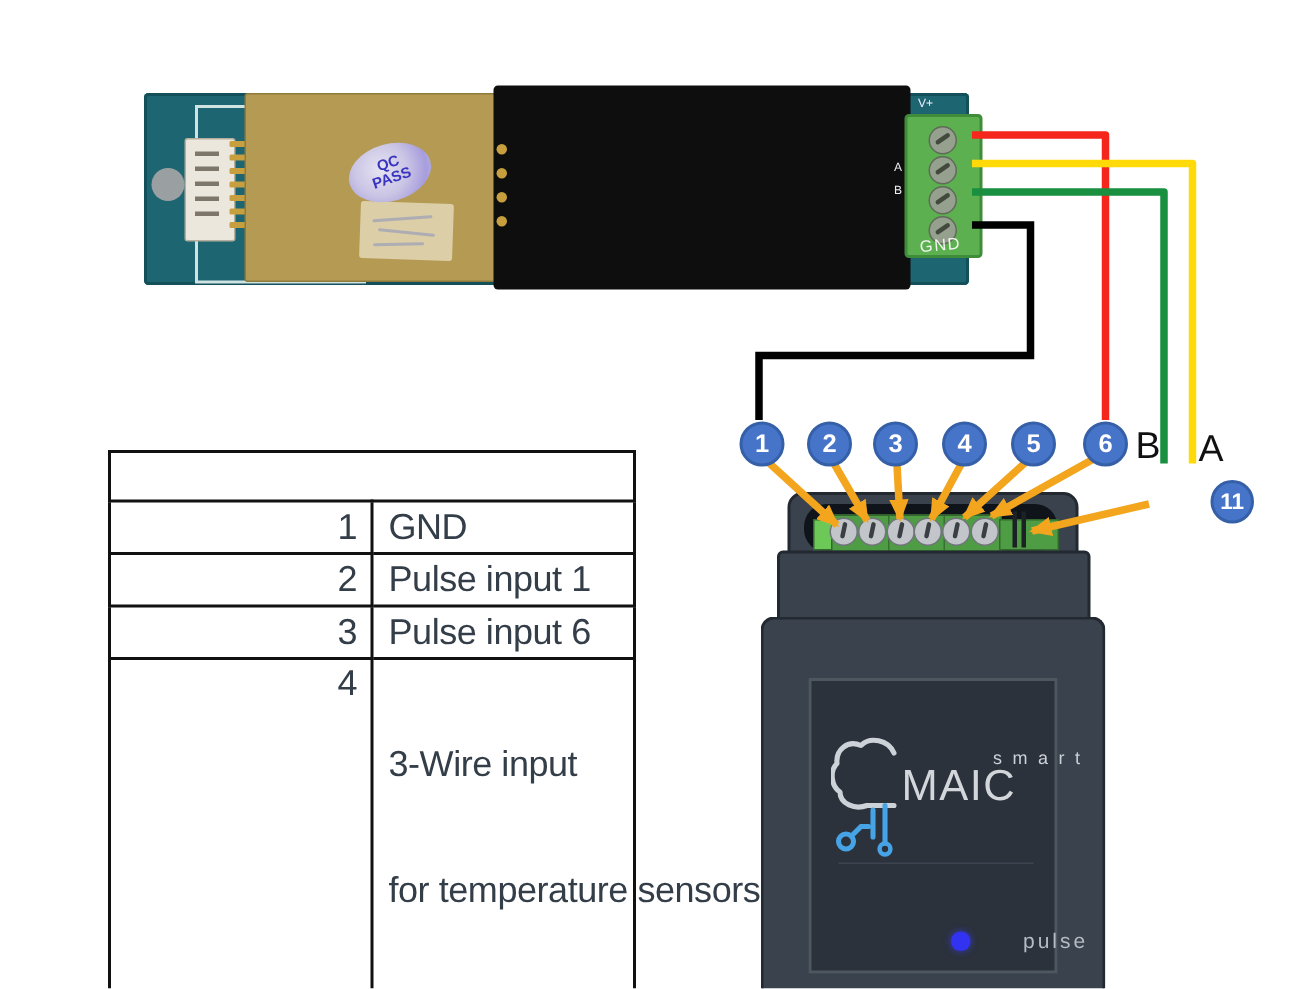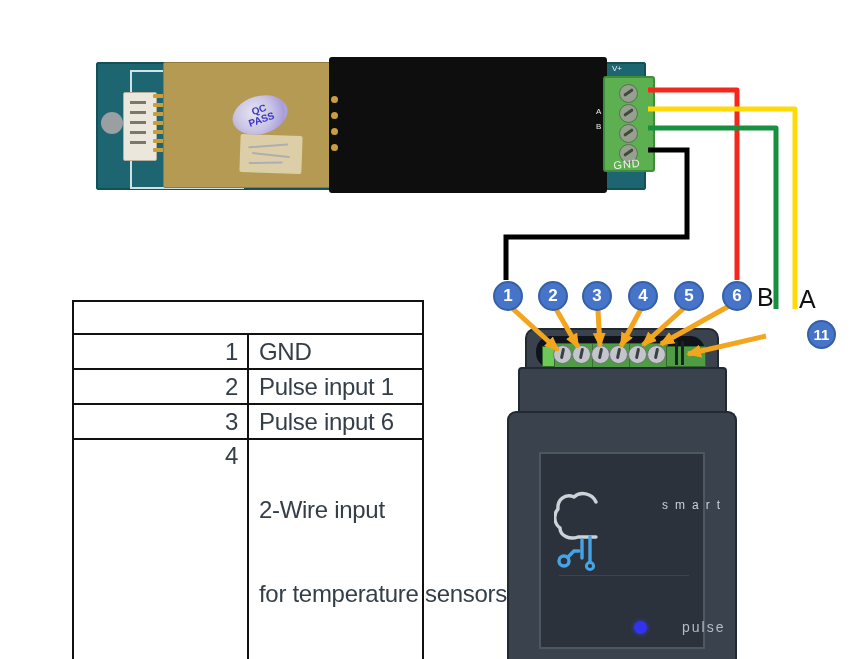--- a/index.html
+++ b/index.html
@@ -142,20 +142,21 @@
   <div class="abs rsblock"></div>
   <div class="rslot" style="left:675px"></div>
   <div class="rslot" style="left:681px"></div>
   <div class="abs dev-step"></div>
   <div class="abs dev-body">
     <div class="panel abs" style="left:30px;top:39px">
       <svg width="50" height="52" style="position:absolute;left:13px;top:36px" viewBox="0 0 50 52">
         <path d="M42,12 C38,3 26,1 20,7 C11,3 3,10 4,19 C-1,24 0,34 6,38 C6,46 16,50 24,47 L42,47" fill="none" stroke="#cdd2d8" stroke-width="3.4" stroke-linecap="round" stroke-linejoin="round"></path>
       </svg>
       <div class="brand-small">smart</div>
+      <div class="brand-large">MAIC</div>
       <div class="logo-underline"></div>
       <svg width="44" height="42" style="position:absolute;left:14px;top:78px" viewBox="0 0 44 42">
         <circle cx="9" cy="29" r="5" fill="none" stroke="#46a4e6" stroke-width="3.4"></circle>
         <path d="M12.5,25.5 L19,19 L24,19" fill="none" stroke="#46a4e6" stroke-width="3.4" stroke-linecap="round"></path>
         <line x1="27" y1="8" x2="27" y2="26" stroke="#46a4e6" stroke-width="3.4" stroke-linecap="round"></line>
         <line x1="35" y1="5" x2="35" y2="30" stroke="#46a4e6" stroke-width="3.4" stroke-linecap="round"></line>
         <circle cx="35" cy="34" r="3.6" fill="none" stroke="#46a4e6" stroke-width="3"></circle>
       </svg>
       <div class="led"></div>
       <div class="pulse-label">pulse</div>
@@ -206,21 +207,21 @@
       <td class="num">2</td>
       <td class="lbl"><div>Pulse input 1</div></td>
     </tr>
     <tr class="r-n">
       <td class="num">3</td>
       <td class="lbl"><div>Pulse input 6</div></td>
     </tr>
     <tr class="r-t">
       <td class="num" style="vertical-align:top;padding-top:2px">4</td>
       <td class="lbl">
-        <div>2-Wire input</div>
+        <div>3-Wire input</div>
         <div>for temperature sensors</div>
       </td>
     </tr>
 
   </tbody>
     </table>
 
 </div>
 
 </body></html>

